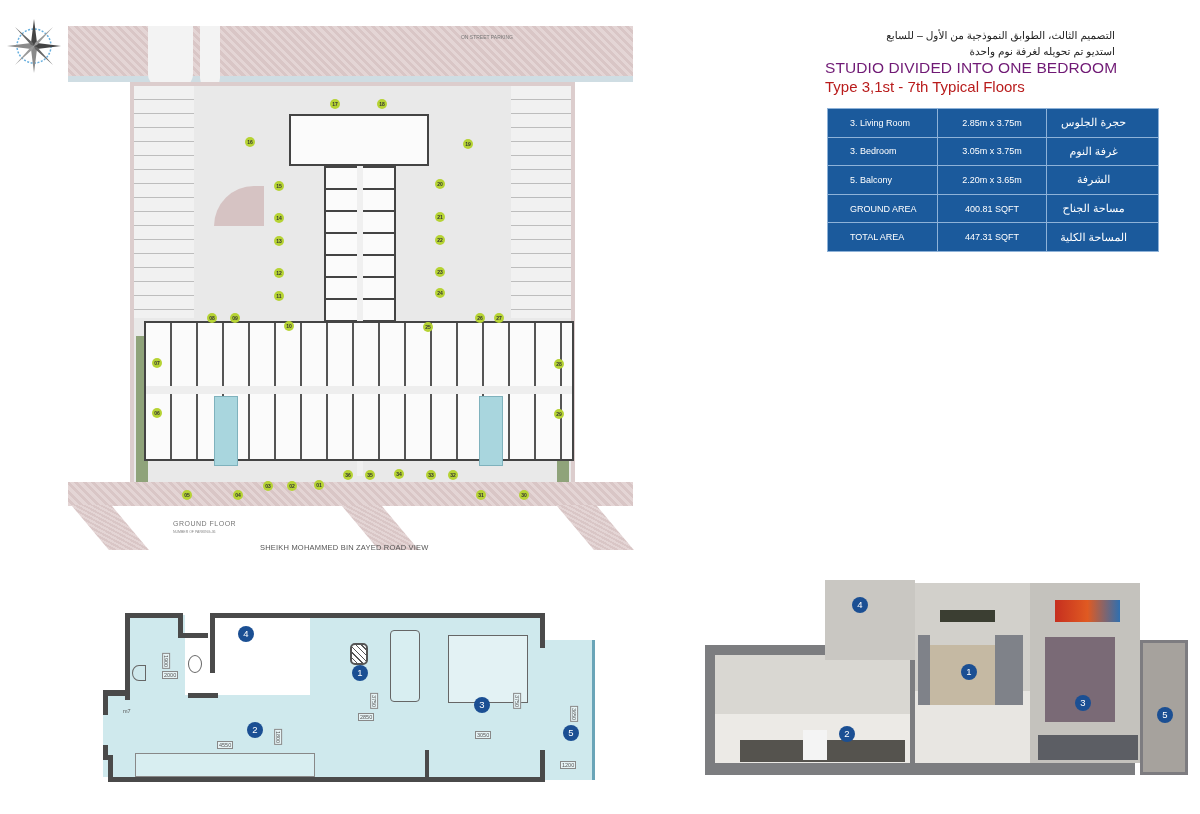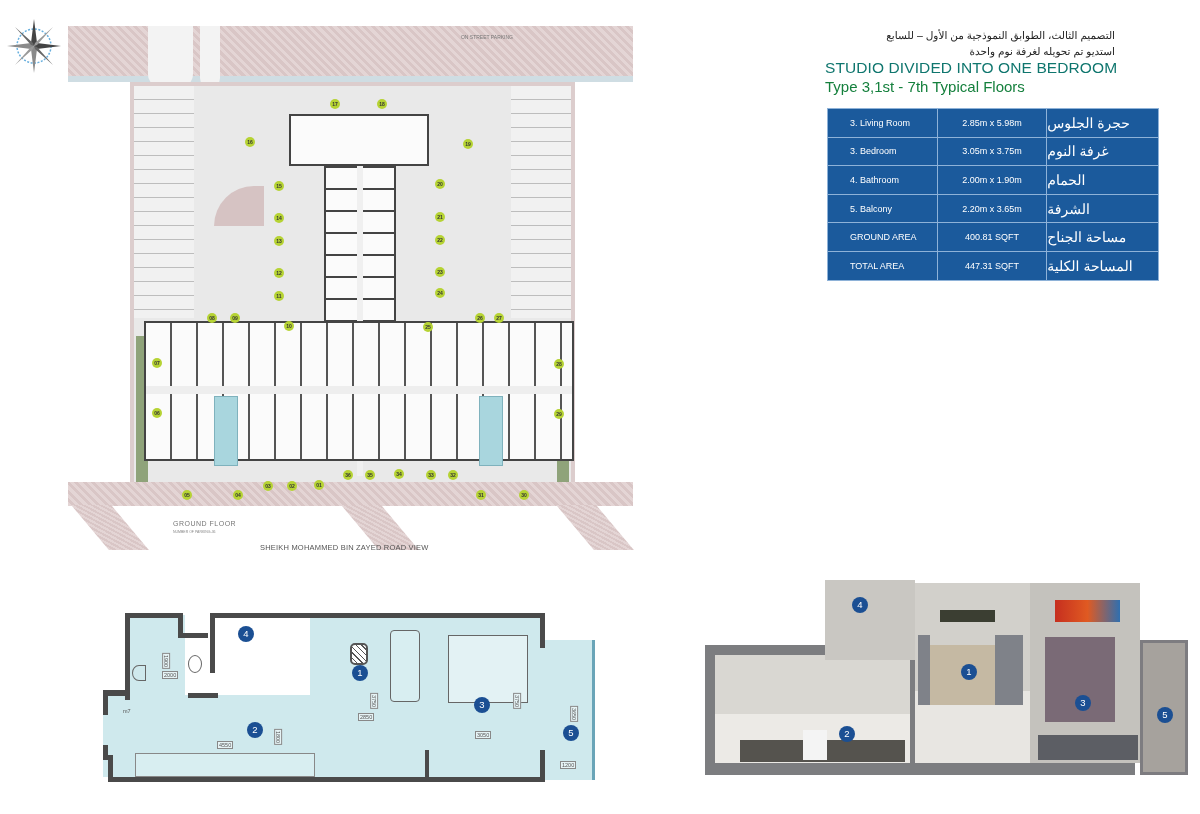--- a/index.html
+++ b/index.html
@@ -29,29 +29,29 @@
     .lbl-ground { position: absolute; left: 113px; top: 500px; font-size: 7px; color: #777; letter-spacing: 0.5px; }
     .lbl-parking { position: absolute; left: 113px; top: 510px; font-size: 3.5px; color: #888; }
     .lbl-road { position: absolute; left: 200px; top: 523px; font-size: 7.5px; color: #555; letter-spacing: 0.2px; }
     .pk { position: absolute; width: 10px; height: 10px; border-radius: 50%; background: #b6d334;
       font-size: 5px; line-height: 10px; text-align: center; color: #333; font-weight: bold; }
     .pool { position: absolute; background: #a9d6de; border: 1px solid #7fb2bd; }
 
     
     .ar-line { position: absolute; right: 85px; font-size: 10.5px; color: #222; direction: rtl; text-align: right; }
     .ar1 { top: 7px; margin-top: 38px; } .ar2 { top: 29px; }
-    .title-main { position: absolute; left: 825px; top: 59px; font-size: 15.5px; color: #0f766e; letter-spacing: 0.1px; }
-    .title-sub { position: absolute; left: 825px; top: 78px; font-size: 15px; color: #15803d; }
+    .title-main { position: absolute; left: 825px; top: 59px; font-size: 15.5px; color: #701a75; letter-spacing: 0.1px; }
+    .title-sub { position: absolute; left: 825px; top: 78px; font-size: 15px; color: #b91c1c; }
 
     
     .spec-table { position: absolute; left: 827px; top: 108px; width: 332px; border-collapse: collapse; background: #1b5a9c; }
     .spec-table td { height: 28.6px; border: 1px solid #8eb2d8; color: #ffffff; font-size: 9px; }
     .spec-table td.c1 { width: 110px; text-align: left; padding-left: 22px; }
     .spec-table td.c2 { width: 110px; text-align: center; }
-    .spec-table td.c3 { width: 112px; text-align: left; padding-right: 18px; direction: rtl; font-size: 14px; }
+    .spec-table td.c3 { width: 112px; text-align: center; padding-right: 18px; direction: rtl; font-size: 11px; }
 
     
     .plan2d { position: absolute; left: 100px; top: 605px; width: 500px; height: 180px; }
     .wall { position: absolute; background: #4a4a4a; }
     .floor { position: absolute; background: #cfe9ed; }
     .dim { position: absolute; font-size: 5.5px; color: #555; border: 1px solid #888; padding: 0 1px; background: #e6f3f5; }
     .badge { position: absolute; width: 16px; height: 16px; border-radius: 50%; background: #1b4f93; color: #fff;
       font-size: 9.5px; line-height: 16px; text-align: center; }
 
     
@@ -151,32 +151,27 @@
 
 <div class="ar-line ar1">استديو تم تحويله لغرفة نوم واحدة</div>
 <div class="ar-line ar2">التصميم الثالث، الطوابق النموذجية من الأول – للسابع</div>
 <div class="title-main">STUDIO DIVIDED INTO ONE BEDROOM</div>
 <div class="title-sub">Type 3,1st - 7th Typical Floors</div>
 
 <table class="spec-table">
   <tbody>
       <tr>
     <td class="c1">3. Living Room</td>
-    <td class="c2">2.85m x 5.98m</td>
+    <td class="c2">2.85m x 3.75m</td>
     <td class="c3">حجرة الجلوس</td>
   </tr>
   <tr>
     <td class="c1">3. Bedroom</td>
     <td class="c2">3.05m x 3.75m</td>
     <td class="c3">غرفة النوم</td>
-  </tr>
-  <tr>
-    <td class="c1">4. Bathroom</td>
-    <td class="c2">2.00m x 1.90m</td>
-    <td class="c3">الحمام</td>
   </tr>
   <tr>
     <td class="c1">5. Balcony</td>
     <td class="c2">2.20m x 3.65m</td>
     <td class="c3">الشرفة</td>
   </tr>
   <tr>
     <td class="c1">GROUND AREA</td>
     <td class="c2">400.81 SQFT</td>
     <td class="c3">مساحة الجناح</td>

